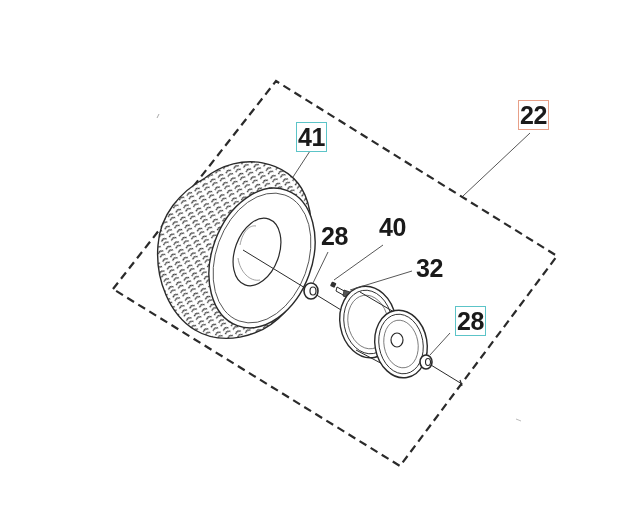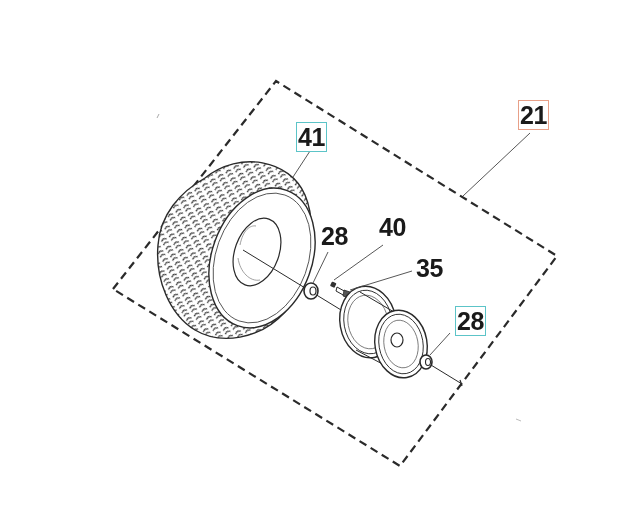--- a/index.html
+++ b/index.html
@@ -70,18 +70,18 @@
   <line x1="460" y1="380" x2="462" y2="386" stroke="#2a2a2a" stroke-width="1.2"></line>
 
   <line x1="530" y1="133" x2="463" y2="196" stroke="#444" stroke-width="0.9"></line>
   <line x1="310" y1="151" x2="293" y2="177" stroke="#444" stroke-width="0.9"></line>
   <line x1="328" y1="252" x2="313" y2="283" stroke="#444" stroke-width="0.9"></line>
   <line x1="383" y1="245" x2="334" y2="280" stroke="#444" stroke-width="0.9"></line>
   <line x1="412" y1="271" x2="350" y2="290" stroke="#444" stroke-width="0.9"></line>
   <line x1="450" y1="333" x2="430" y2="355" stroke="#444" stroke-width="0.9"></line>
 </svg>
 
-<div class="callout boxed" style="left:518px; top:100px; border-color:#e8a088;">21</div>
+<div class="callout boxed" style="left:518px; top:100px; border-color:#e8a088;">22</div>
 <div class="callout boxed" style="left:296px; top:122px; border-color:#5cc4c8;">41</div>
 <div class="callout" style="left:321px; top:224px;">28</div>
 <div class="callout" style="left:379px; top:215px;">40</div>
-<div class="callout" style="left:416px; top:256px;">35</div>
+<div class="callout" style="left:416px; top:256px;">32</div>
 <div class="callout boxed" style="left:455px; top:306px; border-color:#5cc4c8;">28</div>
 
 </body></html>

